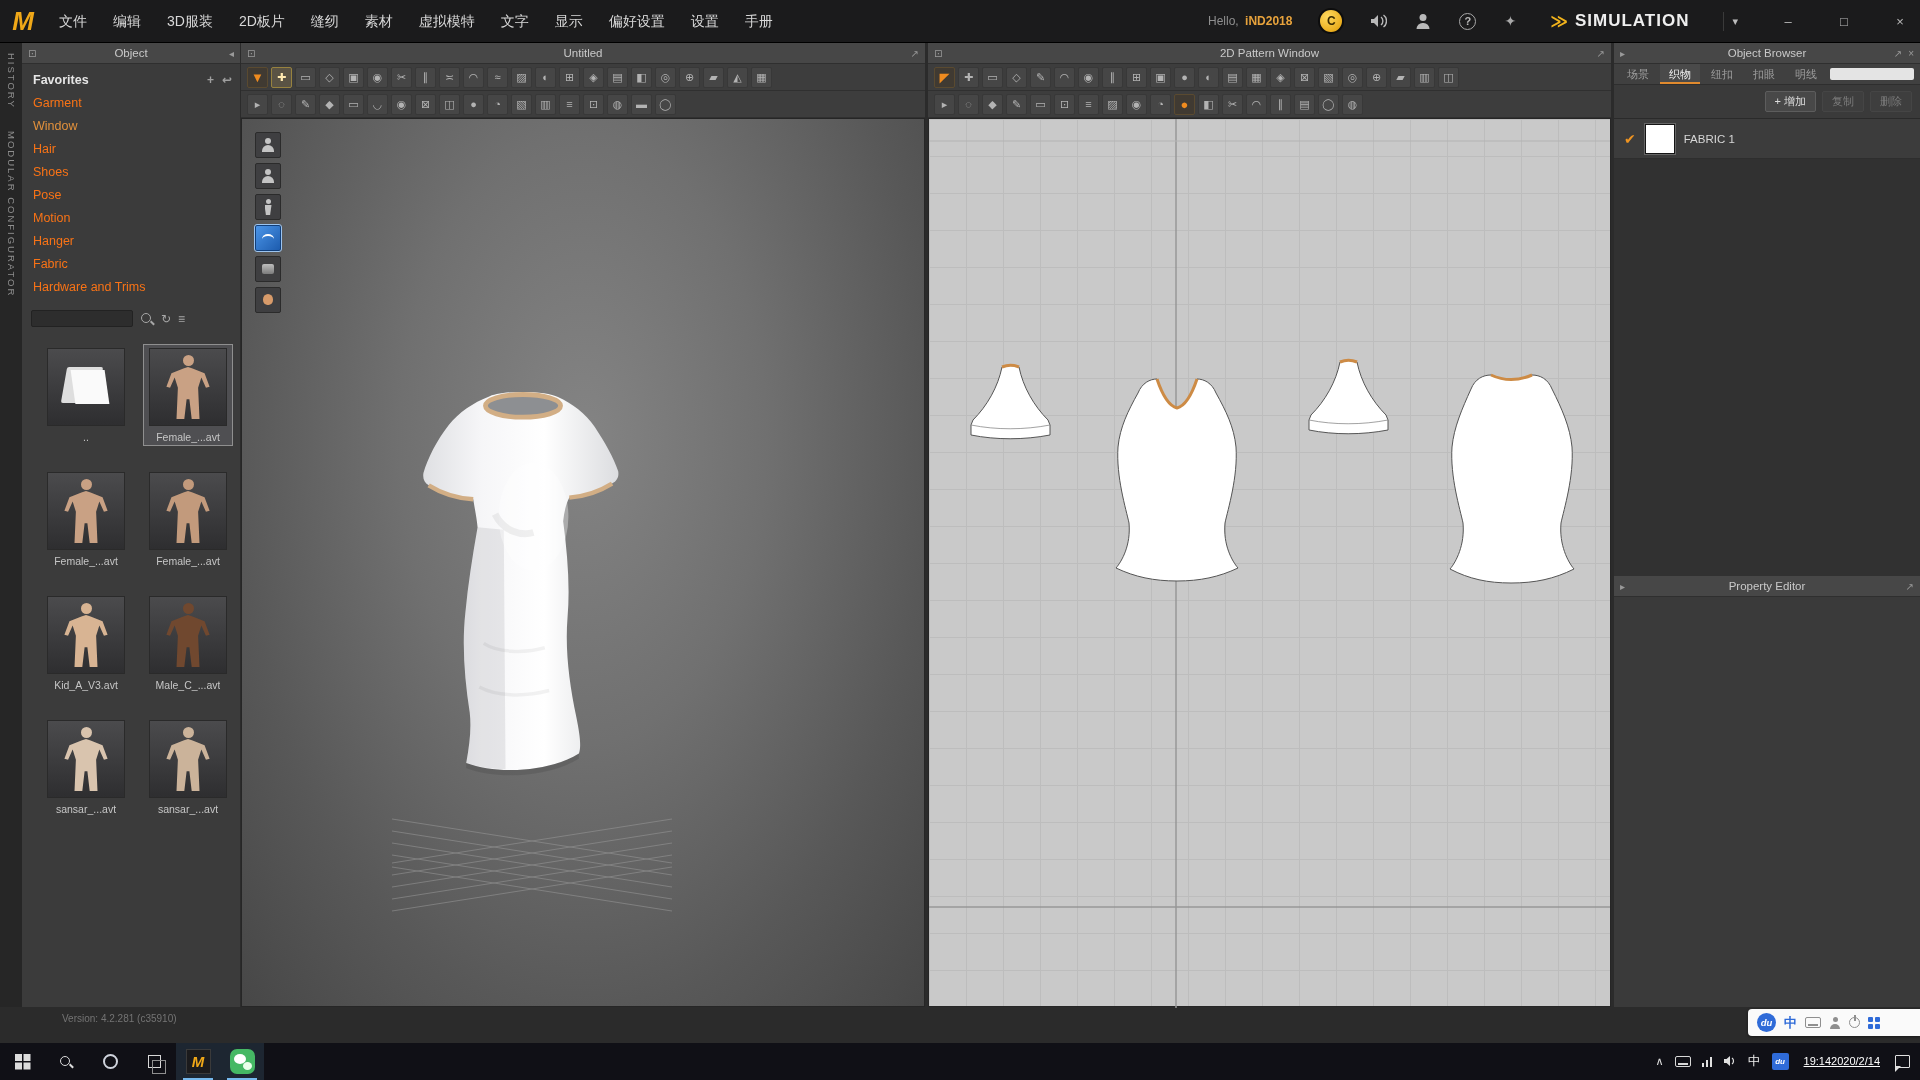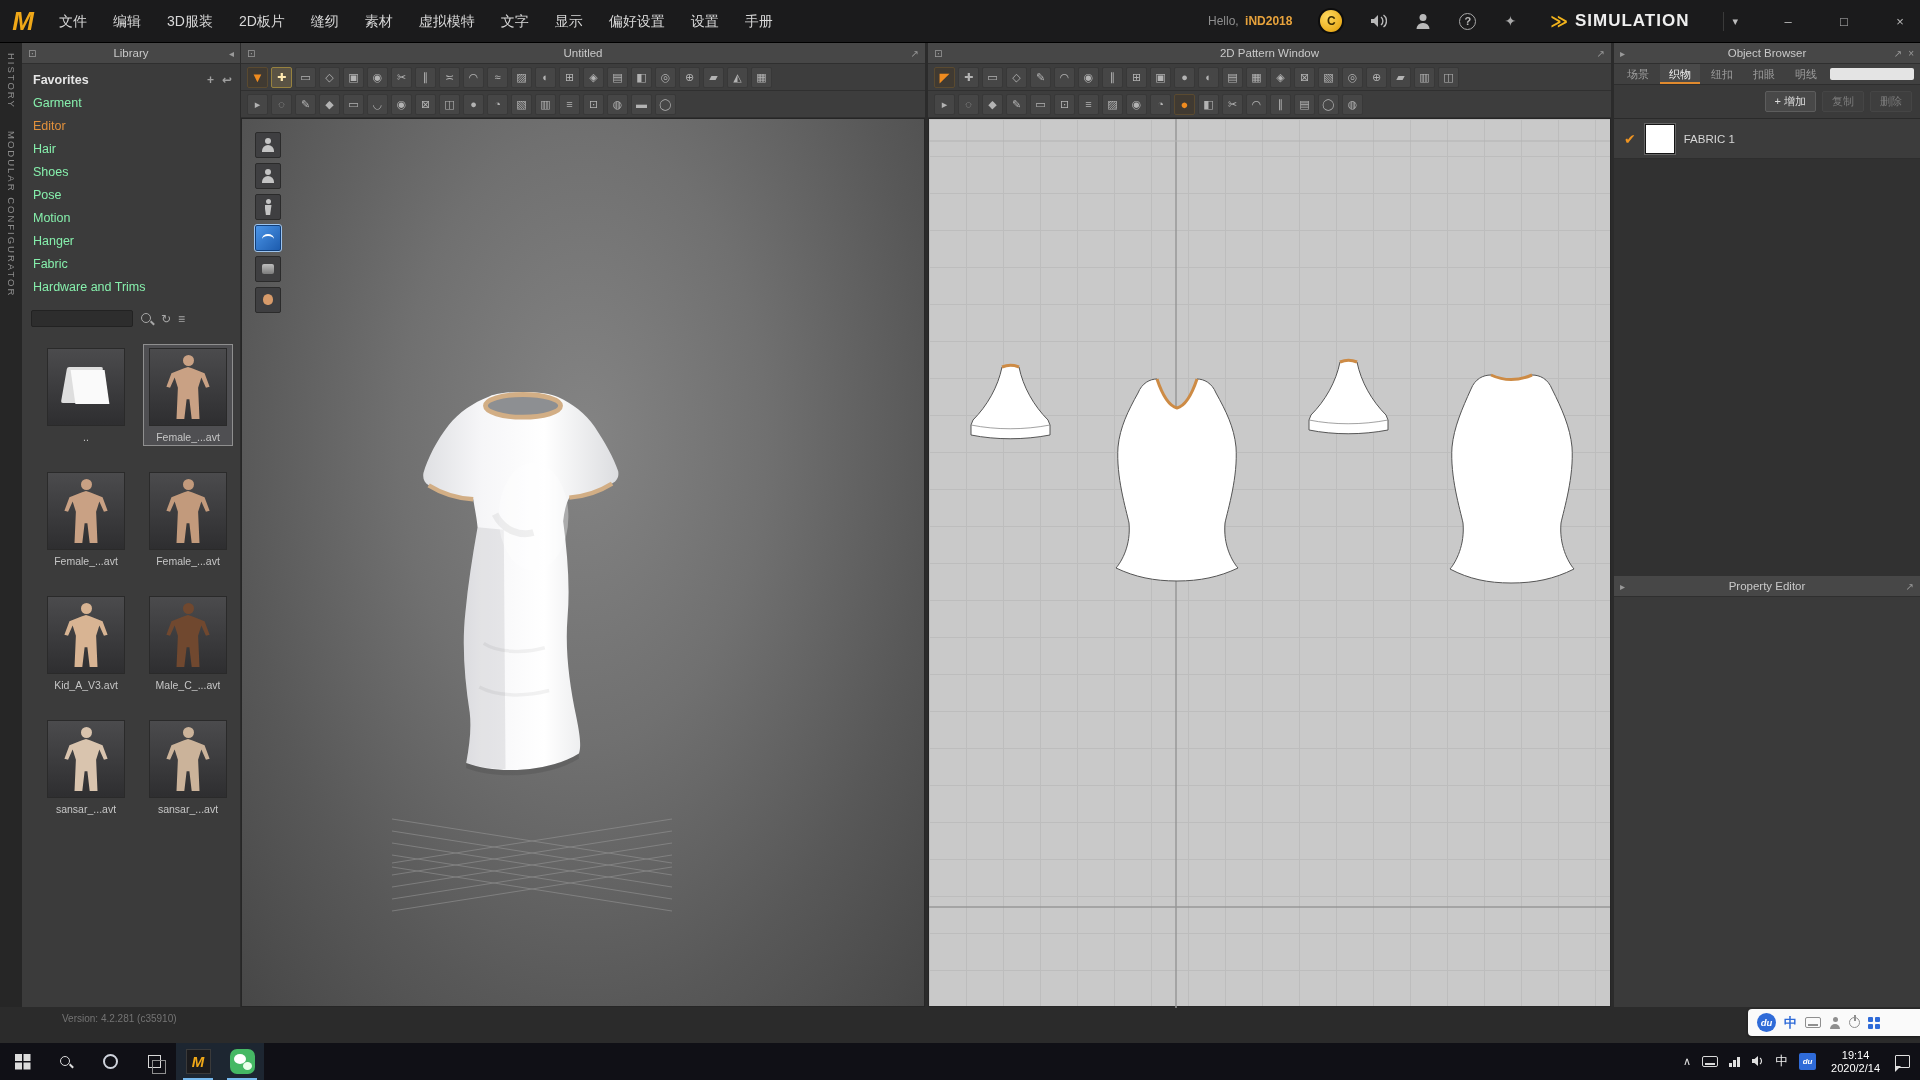--- a/index.html
+++ b/index.html
@@ -52,21 +52,21 @@
         border-bottom:1px solid #303030;flex:none;}
   .tb-icon{width:21px;height:21px;background:#464646;border:1px solid #383838;border-radius:2px;
            color:#b3b3b3;font-size:11px;display:flex;align-items:center;justify-content:center;flex:none;}
   .tb-icon.accent-orange{color:#ef8b1f;font-size:13px;font-weight:bold;background:#403a32;border-color:#5a4a30;}
   .tb-icon.active{background:#5a5344;border-color:#97823f;color:#ffe9b0;}
 
   
   .library{position:absolute;left:22px;top:43px;width:218px;height:964px;background:#3b3b3b;
            display:flex;flex-direction:column;}
   .lib-list{padding:5px 0 2px 0;}
-  .lib-item{height:23px;line-height:23px;padding-left:11px;font-size:12.5px;color:#86efac;
+  .lib-item{height:23px;line-height:23px;padding-left:11px;font-size:12.5px;color:#f97316;
             display:flex;align-items:center;}
   .lib-item.st-bold{color:#e6e6e6;font-weight:bold;}
   .lib-item.st-selected{color:#e2913c;}
   .fav-icons{margin-left:auto;padding-right:8px;display:flex;gap:8px;color:#9f9f9f;font-size:12px;}
   .search-row{display:flex;align-items:center;gap:7px;padding:9px 8px 4px 9px;}
   .search-input{width:102px;height:17px;background:#2d2d2d;border:1px solid #222;border-radius:2px;
                 color:#ddd;font-size:11px;padding:0 4px;outline:none;}
   .lens{position:relative;width:14px;height:14px;display:inline-block;}
   .lens::before{content:"";position:absolute;left:1px;top:1px;width:8px;height:8px;
                 border:1.6px solid #a7a7a7;border-radius:50%;}
@@ -195,22 +195,22 @@
   .tb-right{margin-left:auto;display:flex;align-items:center;gap:11px;padding-right:10px;}
   .tray-up{color:#e0e0e0;font-size:11px;}
   .kbd{width:16px;height:11px;border:1.4px solid #d8d8d8;border-radius:2px;position:relative;}
   .kbd::after{content:"";position:absolute;left:2px;right:2px;bottom:1.5px;height:1.5px;background:#d8d8d8;}
   .net{display:flex;align-items:flex-end;gap:1.5px;height:11px;}
   .net i{display:block;width:2.5px;background:#e0e0e0;}
   .net i:nth-child(1){height:4px;}.net i:nth-child(2){height:7px;}.net i:nth-child(3){height:10px;}
   .tray-zh{color:#f0f0f0;font-size:12.5px;}
   .tray-du{width:17px;height:17px;background:#2f6bd8;color:#fff;border-radius:2px;font-size:8px;
            font-weight:bold;font-style:italic;display:flex;align-items:center;justify-content:center;}
-  .clock{display:flex;flex-direction:column;align-items:center;justify-content:center;font-size:11px;
-         color:#fff;line-height:13px;padding:0 4px;}
+  .clock{display:flex;align-items:center;justify-content:center;font-size:11px;
+         color:#fff;line-height:13px;padding:0 4px;text-decoration:underline;}
   .acenter{width:15px;height:13px;border:1.5px solid #e0e0e0;border-radius:1px;position:relative;}
   .acenter::after{content:"";position:absolute;left:-1px;bottom:-5px;border:3px solid transparent;
                   border-top-color:#e0e0e0;border-left-color:#e0e0e0;}
 </style>
 </head>
 <body>
 
 <div class="screen">
 
   <div class="menubar">
@@ -258,35 +258,35 @@
   </div>
 
   <div class="sidestrip">
     <span class="vlabel first">HISTORY</span>
     <span class="vlabel second">MODULAR CONFIGURATOR</span>
   </div>
 
   <div class="library">
     <div class="pn-titlebar">
       <span class="pn-ico l">⊡</span>
-      <span>Library</span>
+      <span>Object</span>
       <span class="pn-ico r">◂</span>
     </div>
     <div class="lib-list">
       <div class="lib-item st-bold">
         <span>Favorites</span>
         <span class="fav-icons">
           <span>+</span>
           <span>↩</span>
         </span>
       </div>
       <div>
 
       <div class="lib-item">Garment</div>
-          <div class="lib-item st-selected">Editor</div>
+          <div class="lib-item st-selected">Window</div>
           <div class="lib-item">Hair</div>
           <div class="lib-item">Shoes</div>
           <div class="lib-item">Pose</div>
           <div class="lib-item">Motion</div>
           <div class="lib-item">Hanger</div>
           <div class="lib-item">Fabric</div>
           <div class="lib-item">Hardware and Trims</div>
         </div>
     </div>
     <div class="search-row">

